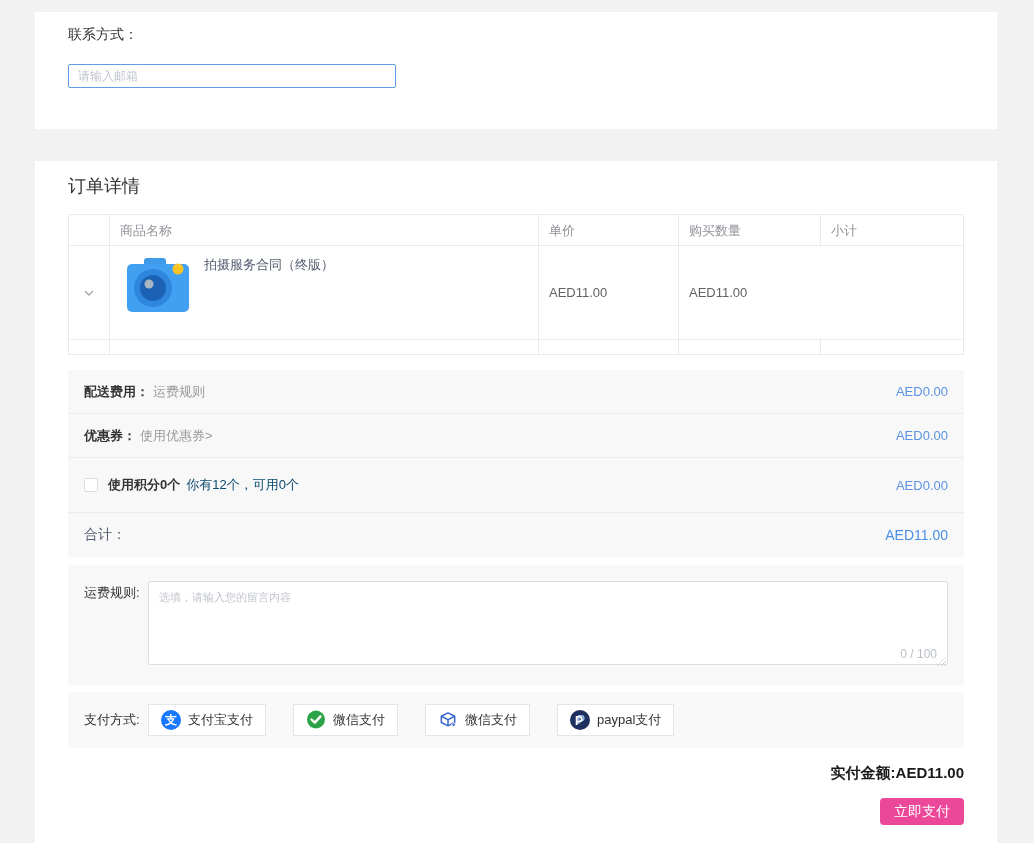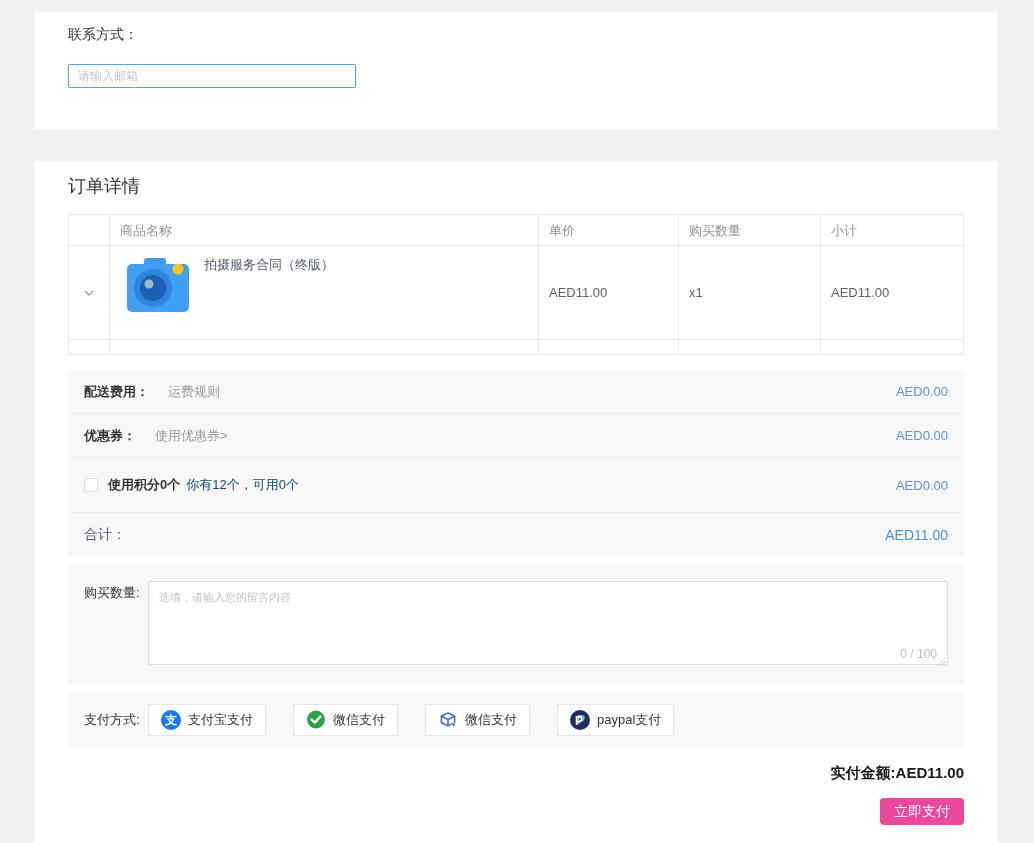--- a/index.html
+++ b/index.html
@@ -11,21 +11,21 @@
     -webkit-font-smoothing:antialiased;
   }
   .page { padding-top:12px; }
   .card {
     width:962px; margin-left:35px; background:#fff;
   }
   
   .card-contact { height:117px; padding:14px 33px 0; }
   .contact-label { font-size:14px; font-weight:500; color:#333; }
   .contact-input {
-    display:block; margin-top:20px; width:288px; height:24px;
+    display:block; margin-top:20px; width:328px; height:24px;
     border:1px solid #5e9ce8; border-radius:2px; padding:0 9px;
     font-size:12px; color:#333; outline:none;
     font-family:"Liberation Sans","DejaVu Sans",sans-serif;
   }
   .contact-input::placeholder { color:#c0c4cc; }
   
   .card-order { margin-top:32px; height:682px; padding:0 33px; }
   .order-title { padding-top:13px; font-size:18px; font-weight:500; color:#333; }
   
   .otable { margin-top:16px; width:896px; border:1px solid #e8eaec; }
@@ -53,21 +53,21 @@
     display:flex; align-items:center; padding-left:10px;
   }
   .tfoot { height:14px; }
   
   .fees { margin-top:15px; width:896px; }
   .fee-row {
     background:#f8f8f9; display:flex; align-items:center;
     padding:0 16px; border-bottom:1px solid #ececee;
   }
   .fee-row:last-child { border-bottom:none; }
-  .row-ship, .row-coupon { height:44px;gap:15px; }
+  .row-ship, .row-coupon { height:44px; }
   .row-points { height:55px; }
   .row-total { height:44px; }
   .fee-label { font-size:13px; font-weight:700; color:#333; }
   .fee-link { font-size:13px; color:#999; margin-left:4px; cursor:pointer; }
   .fee-amount { margin-left:auto; font-size:13px; color:#5b92e3; }
   .points-check {
     width:14px; height:14px; border:1px solid #dcdee2; border-radius:2px;
     background:#fff; margin-right:10px; flex:0 0 auto; cursor:pointer;
   }
   .points-hint { font-size:13px; color:#0c4a6e; margin-left:6px; }
@@ -166,21 +166,20 @@
             <rect x="18" y="0" width="22" height="10" rx="3" fill="#3f9bea"></rect>
             <rect x="1" y="6" width="62" height="48" rx="5" fill="#41a0f2"></rect>
             <circle cx="27" cy="30" r="19" fill="#2f86dd"></circle>
             <circle cx="27" cy="30" r="13" fill="#1b62b5"></circle>
             <circle cx="23" cy="26" r="4.5" fill="#aab6c2"></circle>
             <circle cx="52" cy="11" r="5.5" fill="#f7c325"></circle>
           </svg>
           <div class="prod-name">拍摄服务合同（终版）</div>
         </div>
         <div class="tcell c2">AED11.00</div>
-        <div class="tcell c3">x1</div>
         <div class="tcell c4">AED11.00</div>
       </div>
       <div class="trow tfoot">
         <div class="tcell c0"></div>
         <div class="tcell c1"></div>
         <div class="tcell c2"></div>
         <div class="tcell c3"></div>
         <div class="tcell c4"></div>
       </div>
     </div>
@@ -202,21 +201,21 @@
         <span class="points-hint">你有12个，可用0个</span>
         <span class="fee-amount">AED0.00</span>
       </div>
       <div class="fee-row row-total">
         <span class="total-label">合计：</span>
         <span class="total-amount">AED11.00</span>
       </div>
     </div>
 
     <div class="msg-block">
-      <div class="msg-label">购买数量:</div>
+      <div class="msg-label">运费规则:</div>
       <div class="msg-area-wrap">
         <textarea class="msg-textarea" placeholder="选填，请输入您的留言内容" style=""></textarea>
         <span class="msg-counter">0 / 100</span>
         <span class="msg-resize"></span>
       </div>
     </div>
 
     <div class="pay-block">
       <div class="pay-label">支付方式:</div>
 

